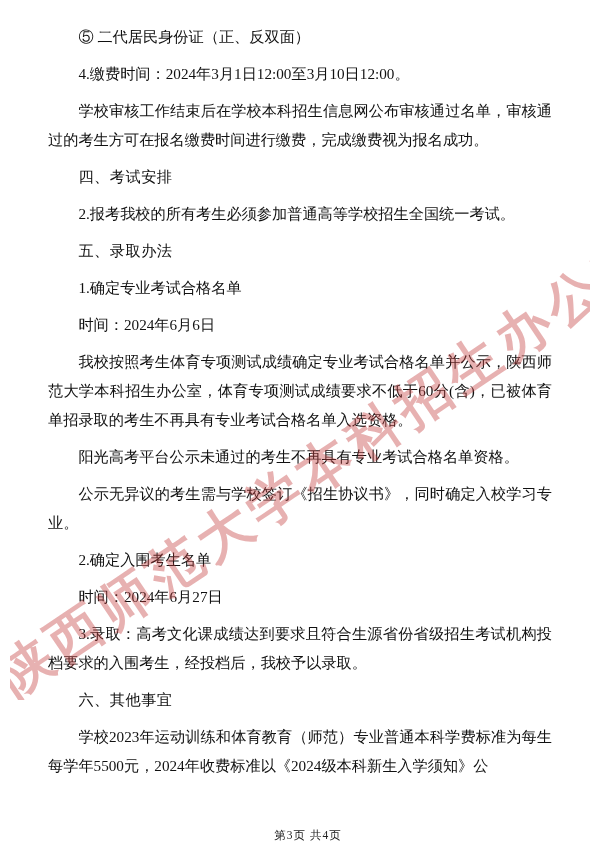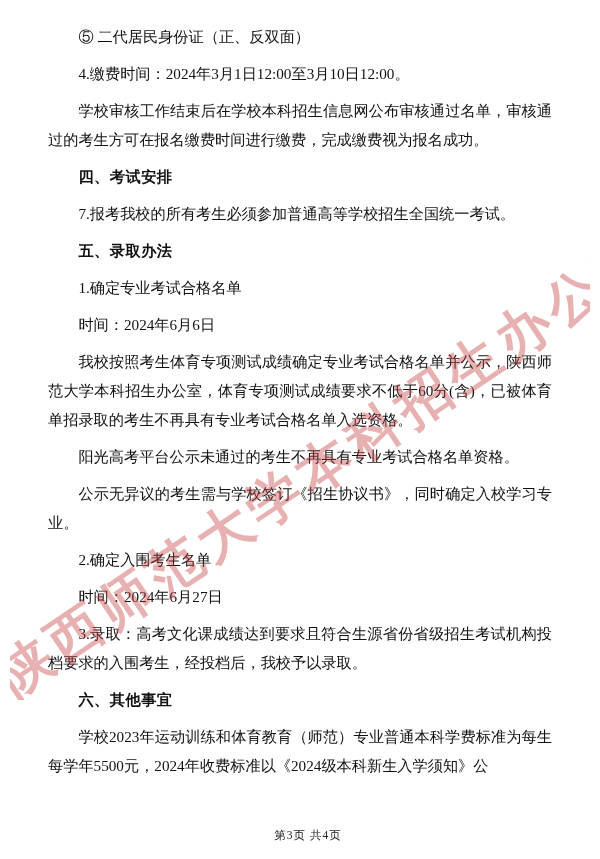--- a/index.html
+++ b/index.html
@@ -54,21 +54,21 @@
   }
   p {
     margin: 8px;
     text-align: justify;
     text-justify: inter-ideograph;
   }
   .indent {
     text-indent: 2em;
   }
   .heading {
-    font-weight: 700;
+    font-weight: 400;
     text-indent: 2em;
     letter-spacing: 0.5px;
   }
   .footer {
     position: absolute;
     left: 16px;
     right: 0;
     bottom: 16px;
     text-align: center;
     font-size: 11.5px;
@@ -84,21 +84,21 @@
 
   <div class="watermark">
     <div class="watermark-text">陕西师范大学本科招生办公室</div>
   </div>
 
   <div class="content">
     <p class="indent">⑤ 二代居民身份证（正、反双面）</p>
     <p class="indent">4.缴费时间：2024年3月1日12:00至3月10日12:00。</p>
     <p class="indent">学校审核工作结束后在学校本科招生信息网公布审核通过名单，审核通过的考生方可在报名缴费时间进行缴费，完成缴费视为报名成功。</p>
     <p class="heading">四、考试安排</p>
-    <p class="indent">7.报考我校的所有考生必须参加普通高等学校招生全国统一考试。</p>
+    <p class="indent">2.报考我校的所有考生必须参加普通高等学校招生全国统一考试。</p>
     <p class="heading">五、录取办法</p>
     <p class="indent">1.确定专业考试合格名单</p>
     <p class="indent">时间：2024年6月6日</p>
     <p class="indent">我校按照考生体育专项测试成绩确定专业考试合格名单并公示，陕西师范大学本科招生办公室，体育专项测试成绩要求不低于60分(含)，已被体育单招录取的考生不再具有专业考试合格名单入选资格。</p>
     <p class="indent">阳光高考平台公示未通过的考生不再具有专业考试合格名单资格。</p>
     <p class="indent">公示无异议的考生需与学校签订《招生协议书》，同时确定入校学习专业。</p>
     <p class="indent">2.确定入围考生名单</p>
     <p class="indent">时间：2024年6月27日</p>
     <p class="indent">3.录取：高考文化课成绩达到要求且符合生源省份省级招生考试机构投档要求的入围考生，经投档后，我校予以录取。</p>
     <p class="heading">六、其他事宜</p>

